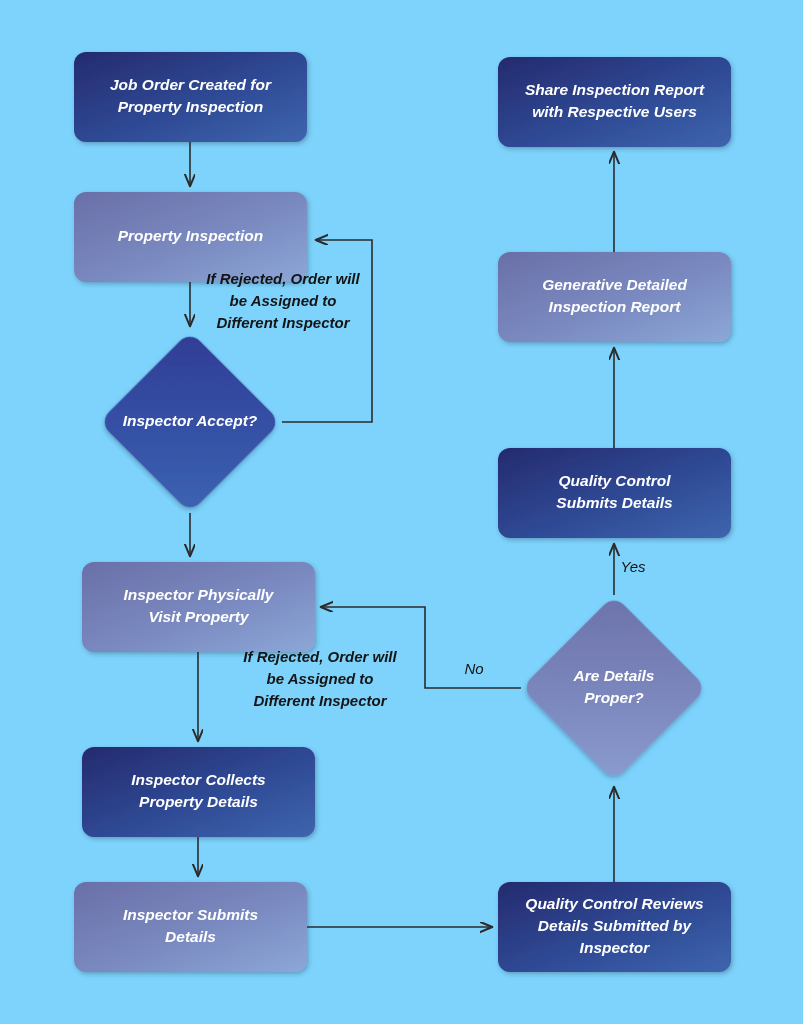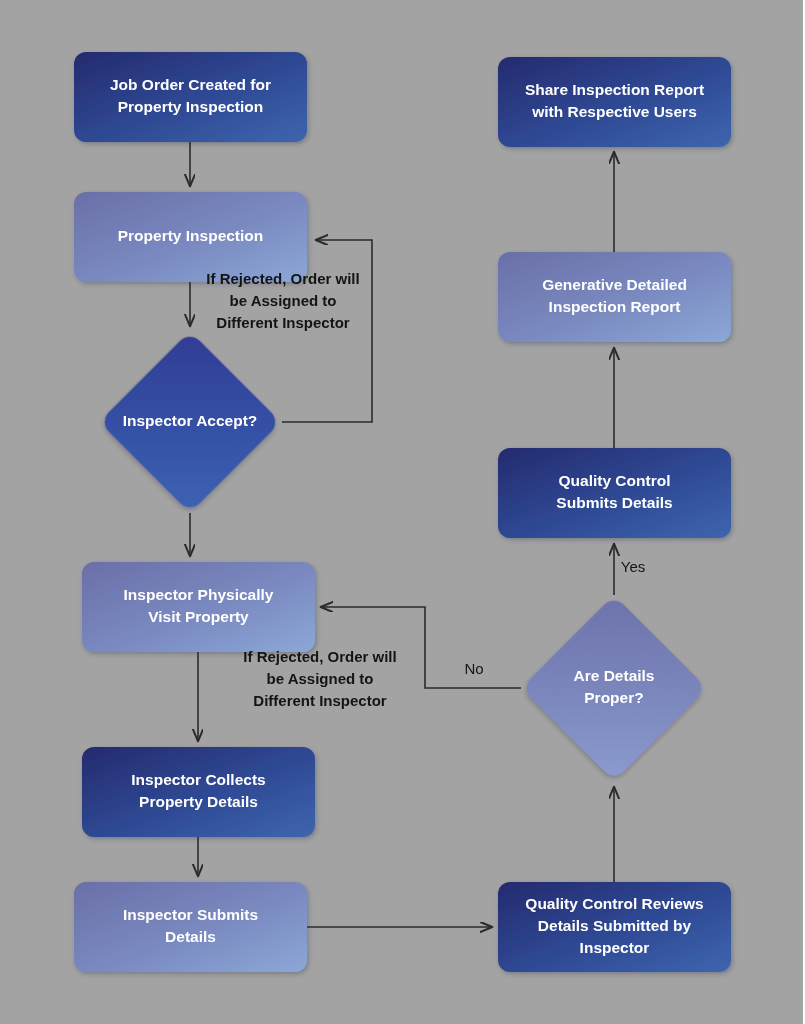--- a/index.html
+++ b/index.html
@@ -11,21 +11,22 @@
   body {
     width: 805px;
     height: 1024px;
     font-family: "Liberation Sans", sans-serif;
     overflow: hidden;
   }
   #flow-root {
     position: relative;
     width: 803px;
     height: 1024px;
-    background: #a3a3a3;
+    background: #7dd3fc;
+    font-style: italic;
   }
   svg#flow-svg {
     position: absolute;
     left: 0;
     top: 0;
     width: 805px;
     height: 1024px;
     display: block;
   }
   .node-label {

